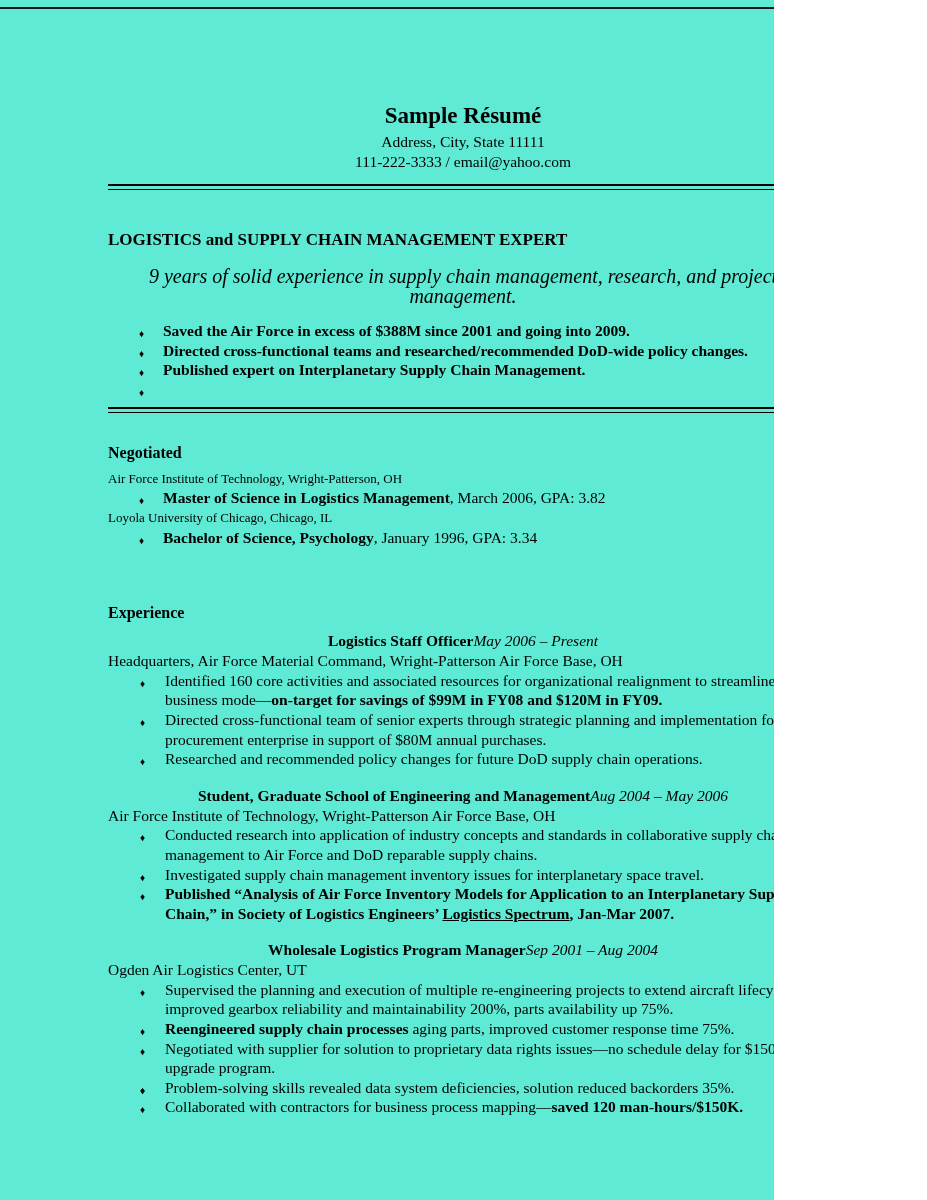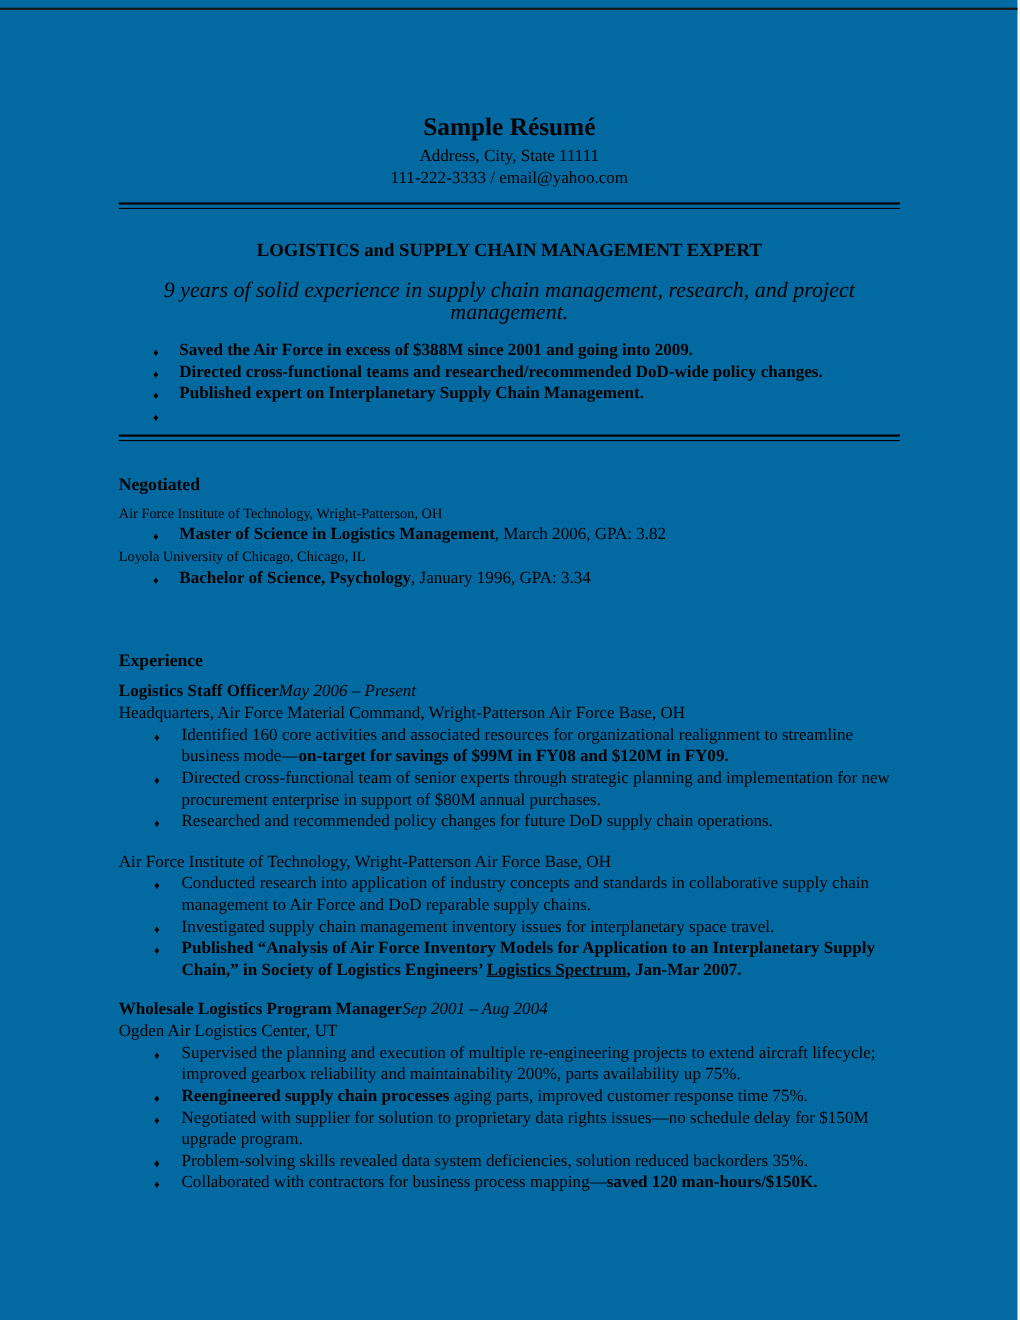--- a/index.html
+++ b/index.html
@@ -1,43 +1,43 @@
 <!DOCTYPE html>
 <html><head>
 <meta charset="utf-8">
 <style>
   html,body{margin:0;padding:0;background:#ffffff;}
   .page{
     position:relative;
-    width:925px;height:1200px;
-    background:#0369a1;
+    width:774px;height:1200px;
+    background:#5eead4;
     color:#000;
     font-family:"Liberation Serif","DejaVu Serif",serif;
     overflow:hidden;
   }
   .top-rule{position:absolute;top:7px;left:0;width:927px;border-top:2px solid #161616;}
   .content{position:absolute;left:108px;top:0;width:710px;}
   .name{margin:102px 0 2px;text-align:center;font-size:23px;font-weight:bold;line-height:28px;}
   .center-line{text-align:center;font-size:15.5px;line-height:20px;}
   .double-rule{margin-top:12px;height:3px;border-top:2px solid #000;border-bottom:1px solid #000;}
   .rule2{margin-top:27px;}
-  .sum-title{margin-top:28px;text-align:center;font-weight:bold;font-size:17px;line-height:20px;}
+  .sum-title{margin-top:40px;font-weight:bold;font-size:17px;line-height:20px;}
   .sum-sub{margin-top:16px;text-align:center;font-style:italic;font-size:20px;line-height:20px;}
   .highlights{margin-top:15px;}
   .hl-item{position:relative;padding-left:55px;font-weight:bold;font-size:15.5px;line-height:19.6px;}
   .diamond{position:absolute;left:31px;top:3px;font-size:10px;}
   .section-h{margin:30px 0 0;font-size:16px;font-weight:bold;line-height:20px;}
   .exp-h{margin-top:56px;}
   .edu-list{margin-top:6px;}
   .school{font-size:13px;line-height:19.6px;}
   .edu-bullet{position:relative;padding-left:55px;font-size:15.5px;line-height:19.6px;}
   .exp-list{margin-top:8px;}
   .job{margin-top:17px;}
   .job:first-child{margin-top:0;}
-  .job-head{display:flex;justify-content:flex-start;align-items:baseline;font-size:15.5px;line-height:20px;}
+  .job-head{display:flex;justify-content:center;align-items:baseline;font-size:15.5px;line-height:20px;}
   .job-title{font-weight:bold;}
   .job-dates{font-style:italic;}
   .job-org{font-size:15.5px;line-height:19.6px;}
   .jb{position:relative;padding-left:57px;font-size:15.5px;line-height:19.6px;}
   .jb .diamond{left:32px;}
   .b{font-weight:bold;}
   .u{text-decoration:underline;text-align:right;}
 </style>
 </head>
 <body>
@@ -80,20 +80,24 @@
             <span class="job-dates">May 2006 – Present</span>
           </div>
           <div class="job-org">Headquarters, Air Force Material Command, Wright-Patterson Air Force Base, OH</div>
           <div class="job-bullets">
             <div class="jb"><span class="diamond">♦</span><span class="bt"><span>Identified 160 core activities and associated resources for organizational realignment to streamline business mode—</span><span class="b">on-target for savings of $99M in FY08 and $120M in FY09.</span></span></div>
             <div class="jb"><span class="diamond">♦</span><span class="bt"><span>Directed cross-functional team of senior experts through strategic planning and implementation for new procurement enterprise in support of $80M annual purchases.</span></span></div>
             <div class="jb"><span class="diamond">♦</span><span class="bt"><span>Researched and recommended policy changes for future DoD supply chain operations.</span></span></div>
           </div>
         </div>
         <div class="job">
+          <div class="job-head">
+            <span class="job-title">Student, Graduate School of Engineering and Management</span>
+            <span class="job-dates">Aug 2004 – May 2006</span>
+          </div>
           <div class="job-org">Air Force Institute of Technology, Wright-Patterson Air Force Base, OH</div>
           <div class="job-bullets">
             <div class="jb"><span class="diamond">♦</span><span class="bt"><span>Conducted research into application of industry concepts and standards in collaborative supply chain management to Air Force and DoD reparable supply chains.</span></span></div>
             <div class="jb"><span class="diamond">♦</span><span class="bt"><span>Investigated supply chain management inventory issues for interplanetary space travel.</span></span></div>
             <div class="jb"><span class="diamond">♦</span><span class="bt"><span class="b">Published “Analysis of Air Force Inventory Models for Application to an Interplanetary Supply Chain,” in Society of Logistics Engineers’ </span><span class="b u">Logistics Spectrum</span><span class="b">, Jan-Mar 2007.</span></span></div>
           </div>
         </div>
         <div class="job">
           <div class="job-head">
             <span class="job-title">Wholesale Logistics Program Manager</span>

